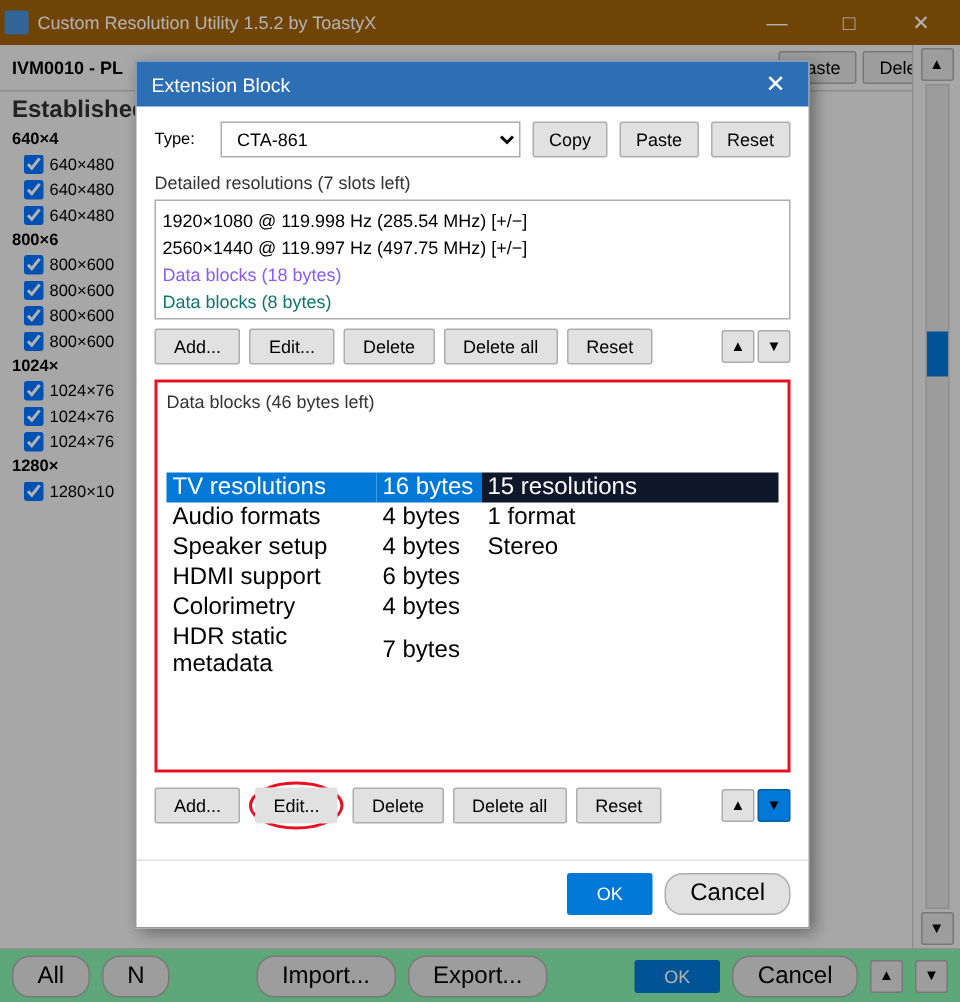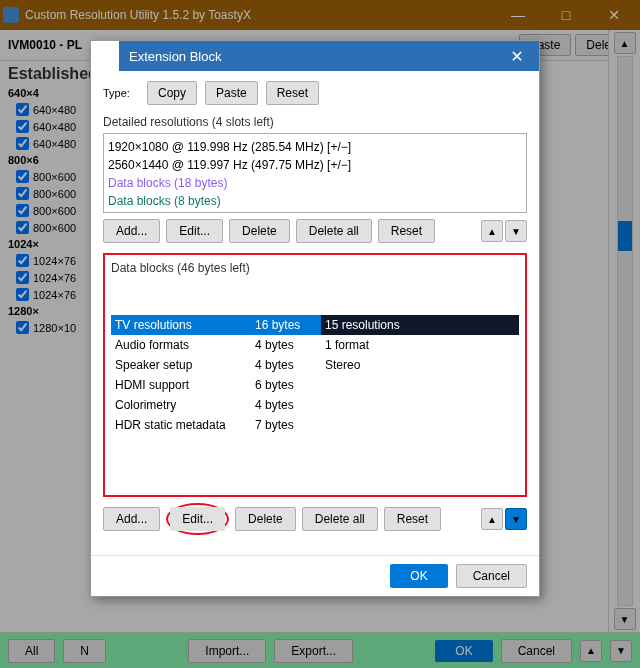--- a/index.html
+++ b/index.html
@@ -91,22 +91,22 @@
       border: none;
       cursor: pointer;
       font-size: 12px;
       border-radius: 2px;
     }
     .btn-default {
       padding: 4px 16px;
       background: #e1e1e1;
       border: 1px solid #adadad;
       cursor: pointer;
-      font-size: 12px;
-      border-radius: 2px;
+      font-size: 16px;
+      border-radius: 12px;
     }
 
     
     .dialog-overlay {
       position: absolute;
       top: 0; left: 0;
       width: 640px; height: 668px;
       background: rgba(0,0,0,0.3);
     }
 
@@ -121,21 +121,20 @@
 
     .dialog-title-bar {
       background: #2c6fb5;
       color: white;
       height: 30px;
       display: flex;
       align-items: center;
       padding: 0 10px;
       font-size: 13px;
       font-weight: normal;
-      margin-left: 28px;
     }
     .dialog-title-bar-close {
       margin-left: auto;
       width: 24px; height: 24px;
       background: transparent;
       border: none;
       color: white;
       cursor: pointer;
       font-size: 16px;
       display: flex;
@@ -230,21 +229,21 @@
     
     .data-blocks-section {
       border: 2px solid #e81123;
       padding: 6px;
       margin-bottom: 6px;
     }
 
     .data-table {
       width: 100%;
       border-collapse: collapse;
-      font-size: 12px;
+      font-size: 16px;
       margin-top: 40px;
     }
     .data-table tr {
       height: 20px;
     }
     .data-table td {
       padding: 1px 4px;
     }
     .data-table tr.selected td {
       background: #0078d7;
@@ -421,26 +420,29 @@
 
   <div class="dialog-title-bar">
     <span>Extension Block</span>
     <button class="dialog-title-bar-close">✕</button>
   </div>
 
   <div class="dialog-body">
 
     <div class="type-row">
       <span class="type-label">Type:</span>
+      <select class="type-select">
+        <option>CTA-861</option>
+      </select>
       <button class="type-btn">Copy</button>
       <button class="type-btn">Paste</button>
       <button class="type-btn">Reset</button>
     </div>
 
-    <div class="section-label">Detailed resolutions (4 slots left)</div>
+    <div class="section-label">Detailed resolutions (7 slots left)</div>
     <div class="res-detail-box">
       <div class="res-detail-item">1920×1080 @ 119.998 Hz (285.54 MHz) [+/−]</div>
       <div class="res-detail-item">2560×1440 @ 119.997 Hz (497.75 MHz) [+/−]</div>
       <div class="res-detail-item" style="color:#8b5cf6;cursor:pointer;">Data blocks (18 bytes)</div>
       <div class="res-detail-item" style="color:#0f766e;cursor:pointer;">Data blocks (8 bytes)</div>
     </div>
 
     <div class="action-row">
       <button class="action-btn">Add...</button>
       <button class="action-btn">Edit...</button>

